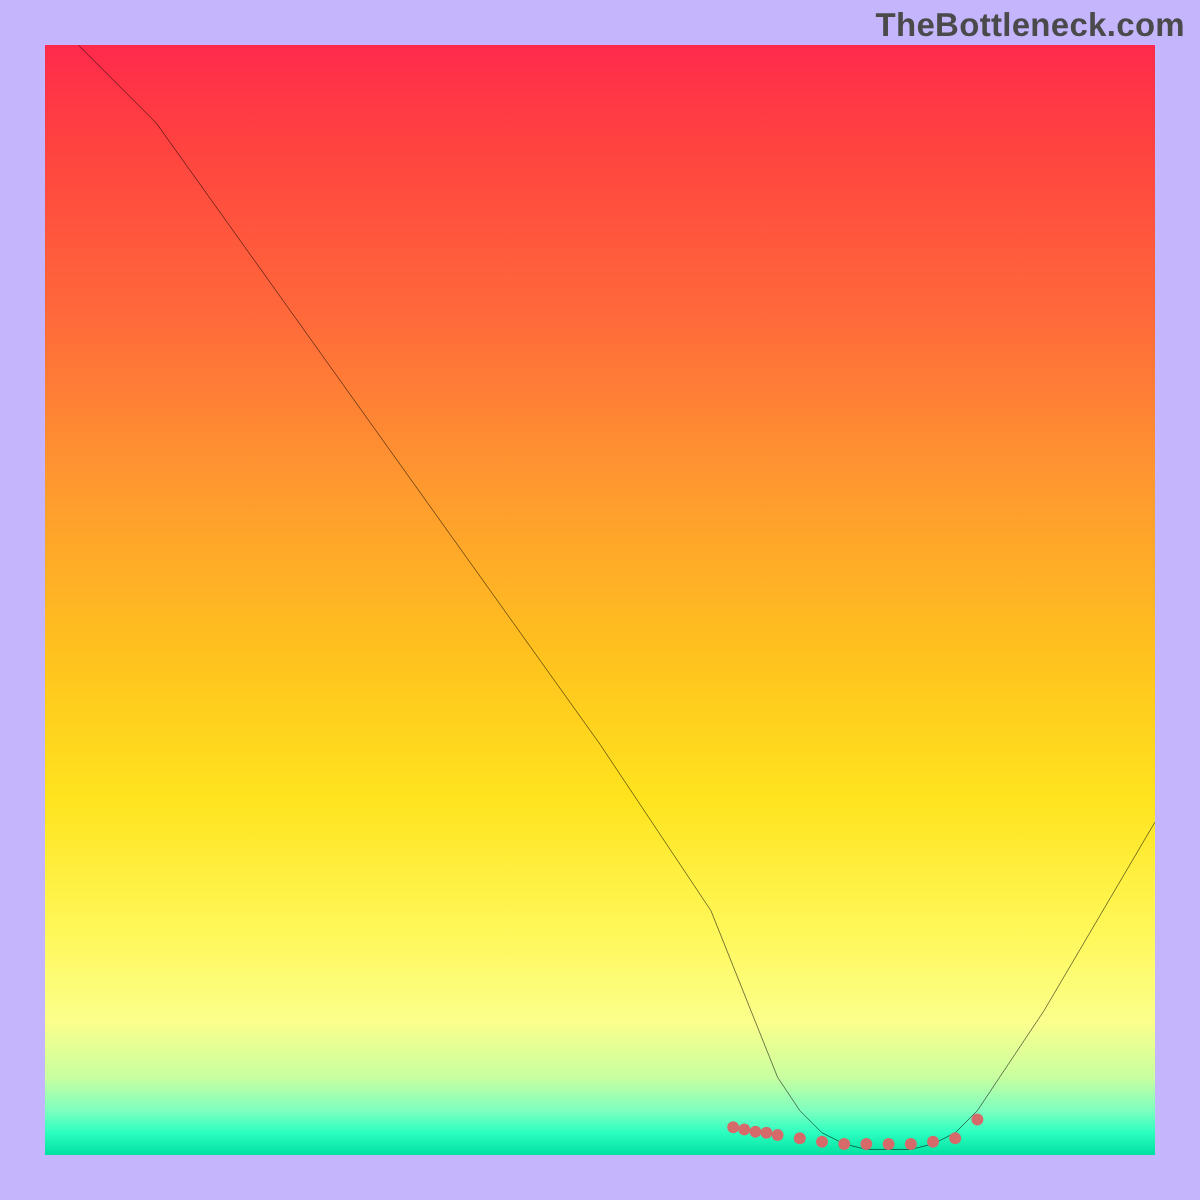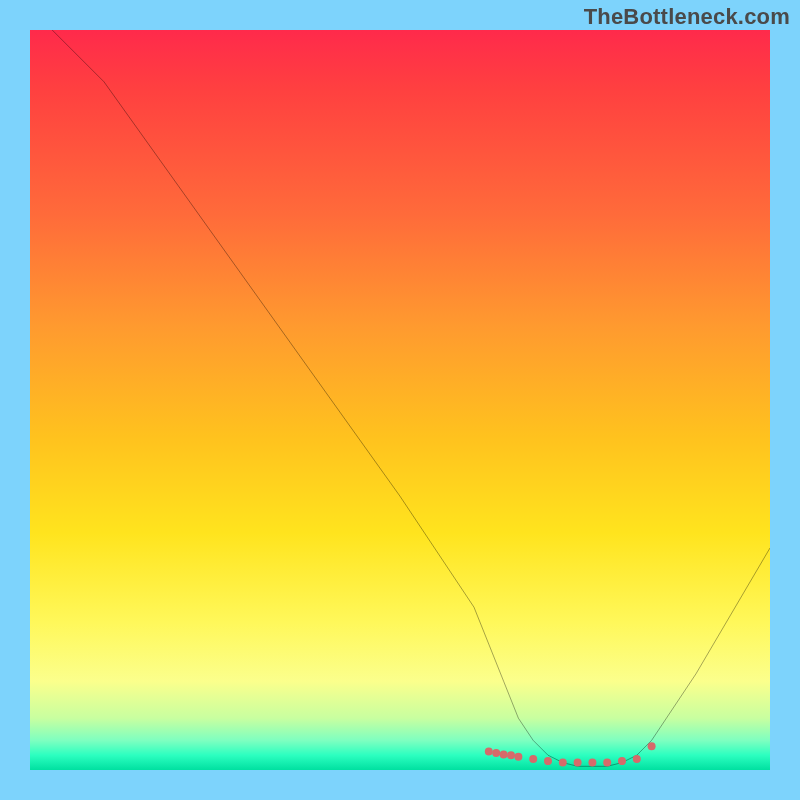--- a/index.html
+++ b/index.html
@@ -8,21 +8,21 @@
     width: 800px;
     height: 800px;
     background: #000;
     overflow: hidden;
     font-family: Arial, Helvetica, sans-serif;
   }
   .outer {
     position: relative;
     width: 800px;
     height: 800px;
-    background: #7dd3fc;
+    background: #c4b5fd;
   }
   .watermark {
     position: absolute;
     top: 4px;
     right: 10px;
     color: #4a4a4a;
     font-size: 22px;
     font-weight: bold;
     letter-spacing: 0.2px;
   }

